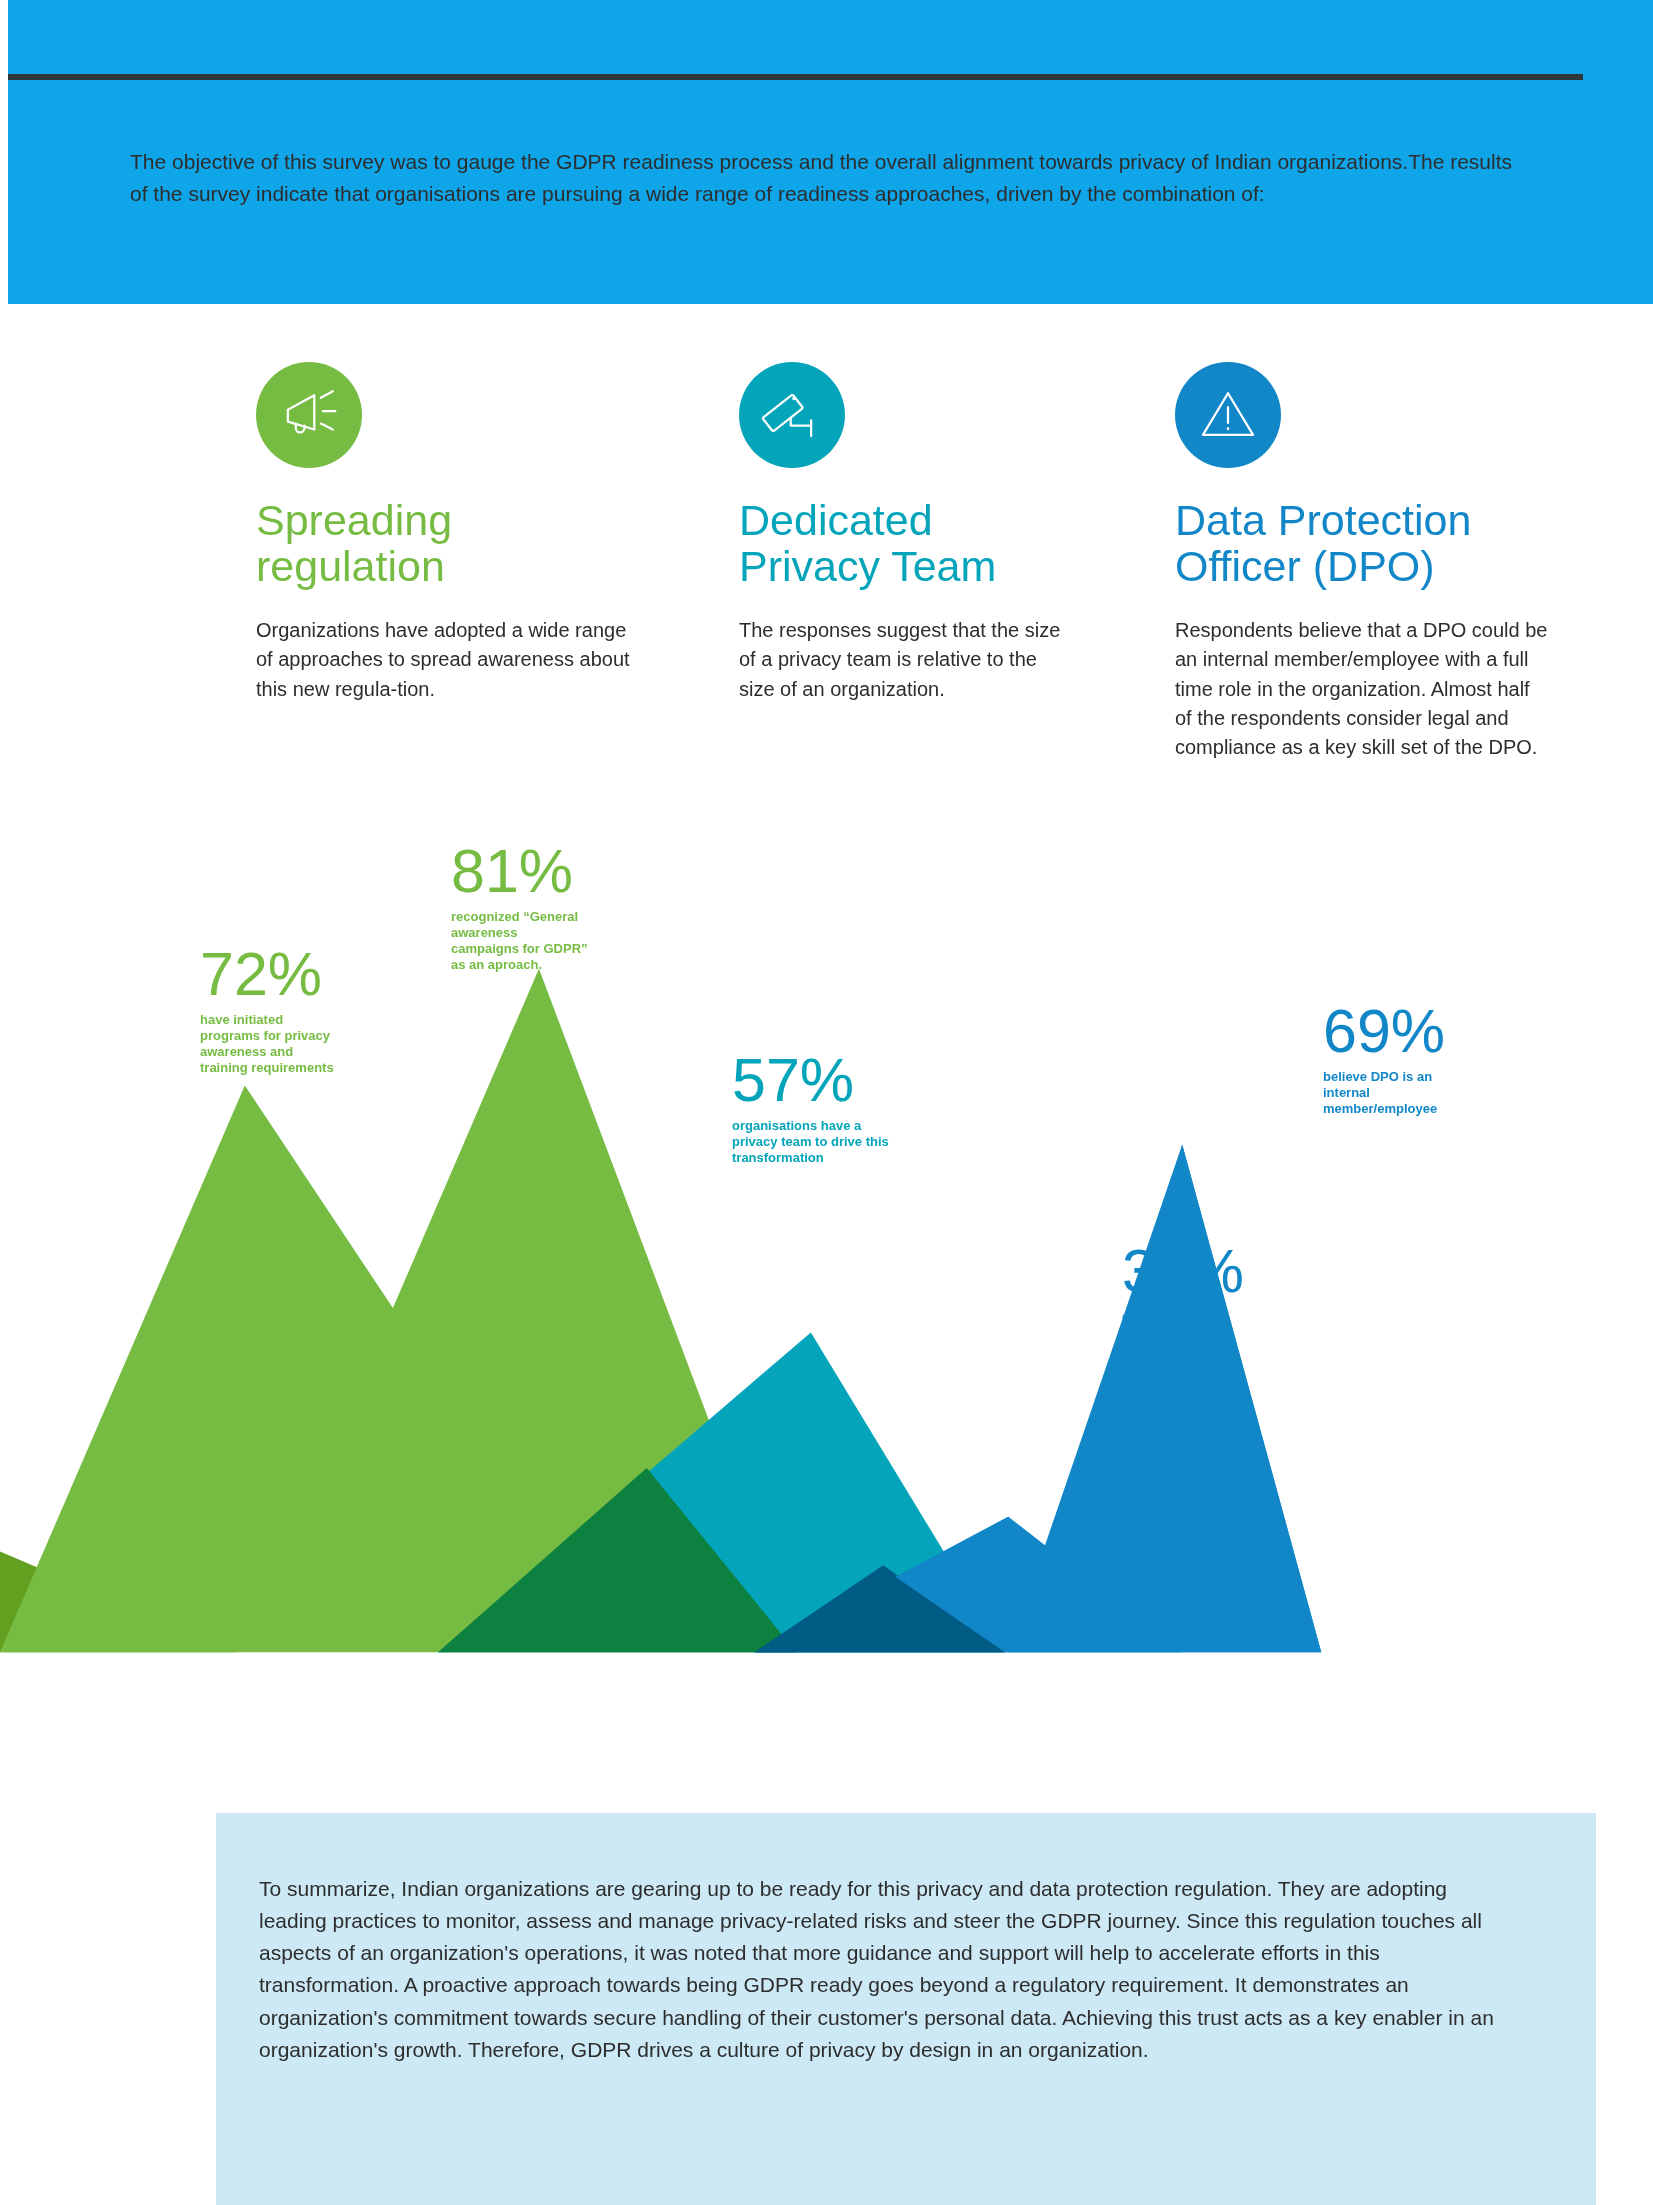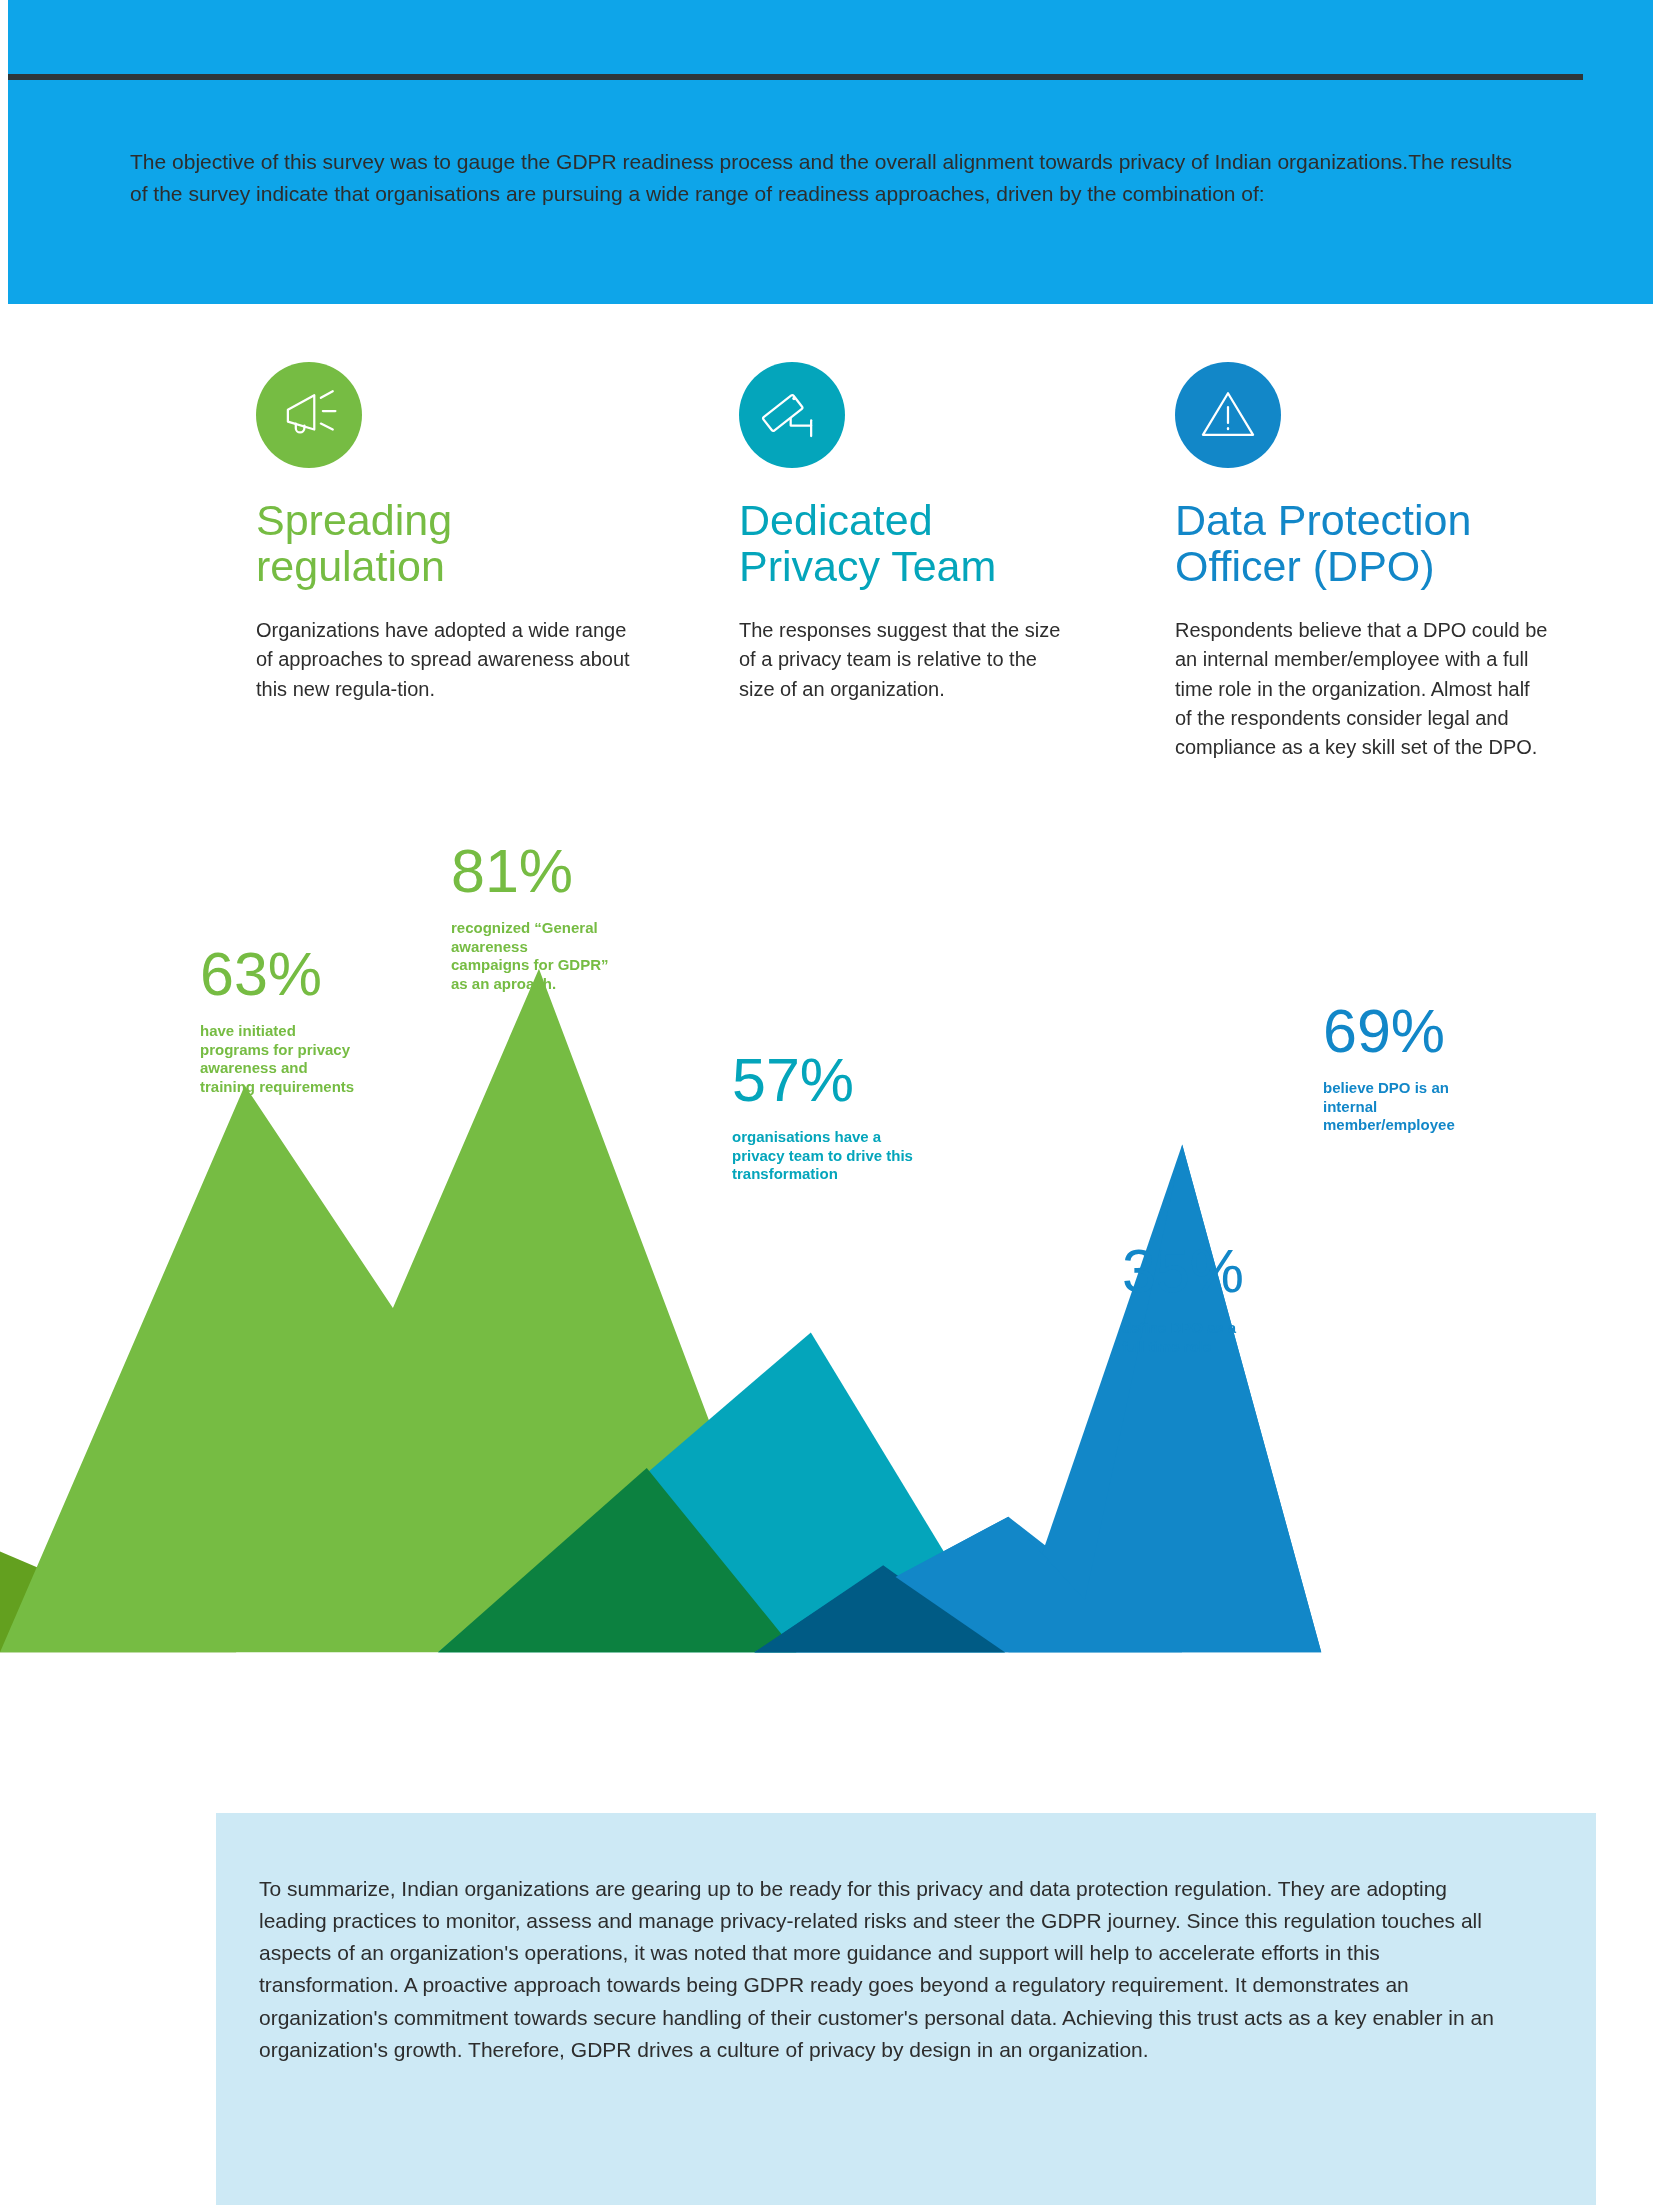--- a/index.html
+++ b/index.html
@@ -108,22 +108,22 @@
   .stat {
     position: absolute;
   }
   .stat .pct {
     font-size: 61px;
     line-height: 1;
     font-weight: 300;
     letter-spacing: 0px;
   }
   .stat .cap {
-    margin-top: 17px;
-    font-size: 15px;
+    margin-top: 7px;
+    font-size: 13px;
     line-height: 1.24;
     font-weight: 700;
     white-space: pre-line;
   }
   .stat.green .pct, .stat.green .cap { color: #76bc43; }
   .stat.teal  .pct, .stat.teal  .cap { color: #04a5bb; }
   .stat.blue  .pct, .stat.blue  .cap { color: #1287c8; }
 
   .stat-72 { left: 200px;  top: 944px; width: 250px; }
   .stat-81 { left: 451px;  top: 841px; width: 243px; }
@@ -227,21 +227,21 @@
     <polygon points="1085,1195 1445,1195 1270,1070" fill="#005b85"></polygon>
 
     <polygon points="1450,1195 1700,465 1900,1195" fill="#1287c8"></polygon>
 
     <polygon points="1085,1195 1450,1000 1560,1120 1700,465 1900,1195" fill="#1287c8"></polygon>
     <polygon points="1085,1195 1445,1195 1268,1073" fill="#005b85"></polygon>
   </svg>
 </div>
 
 <div class="stat stat-72 green">
-  <div class="pct">63%</div>
+  <div class="pct">72%</div>
   <div class="cap">have initiated
 programs for privacy
 awareness and
 training requirements</div>
 </div>
 
 <div class="stat stat-81 green">
   <div class="pct">81%</div>
   <div class="cap">recognized “General
 awareness

